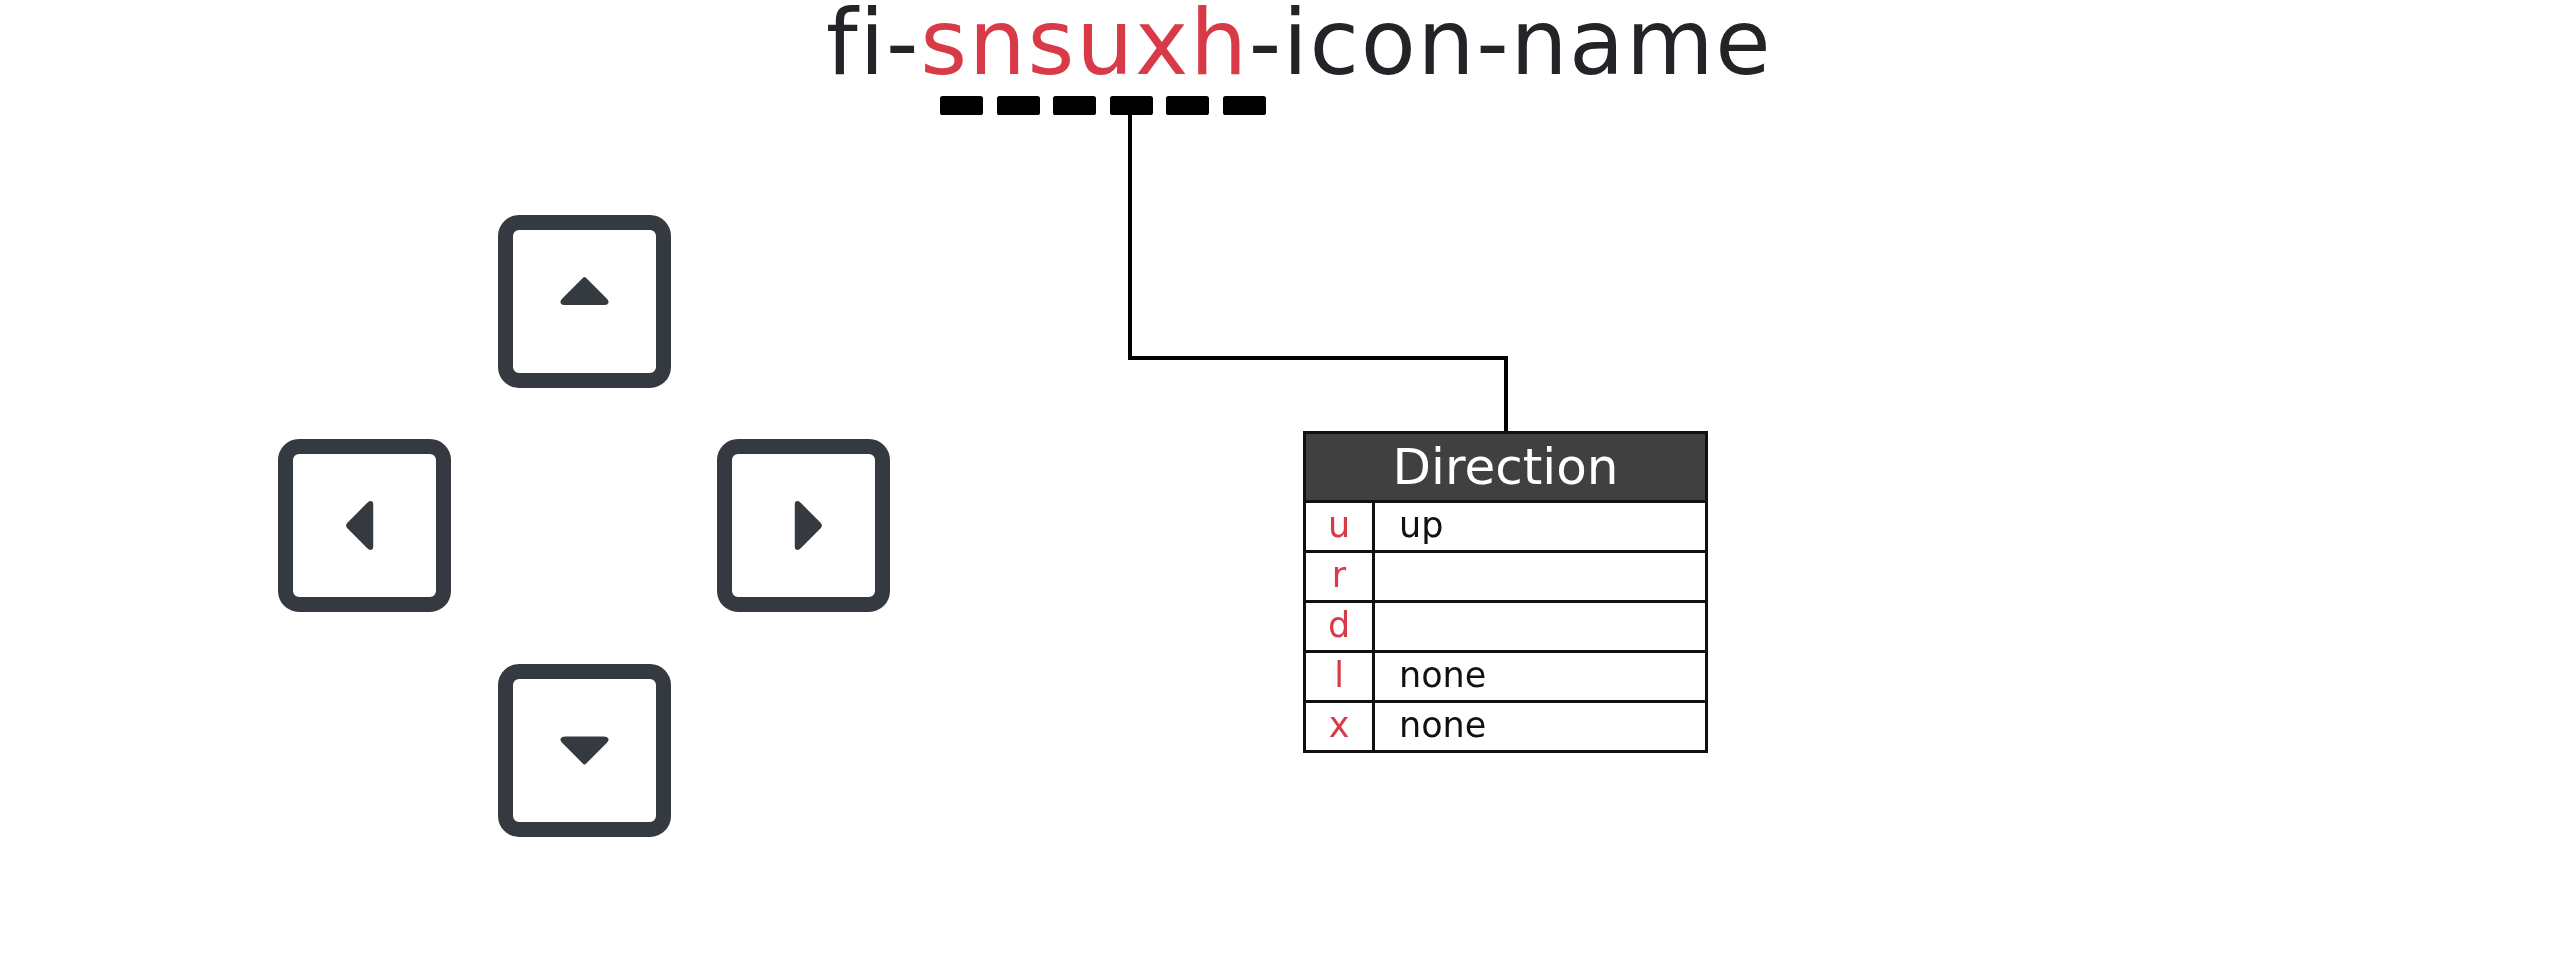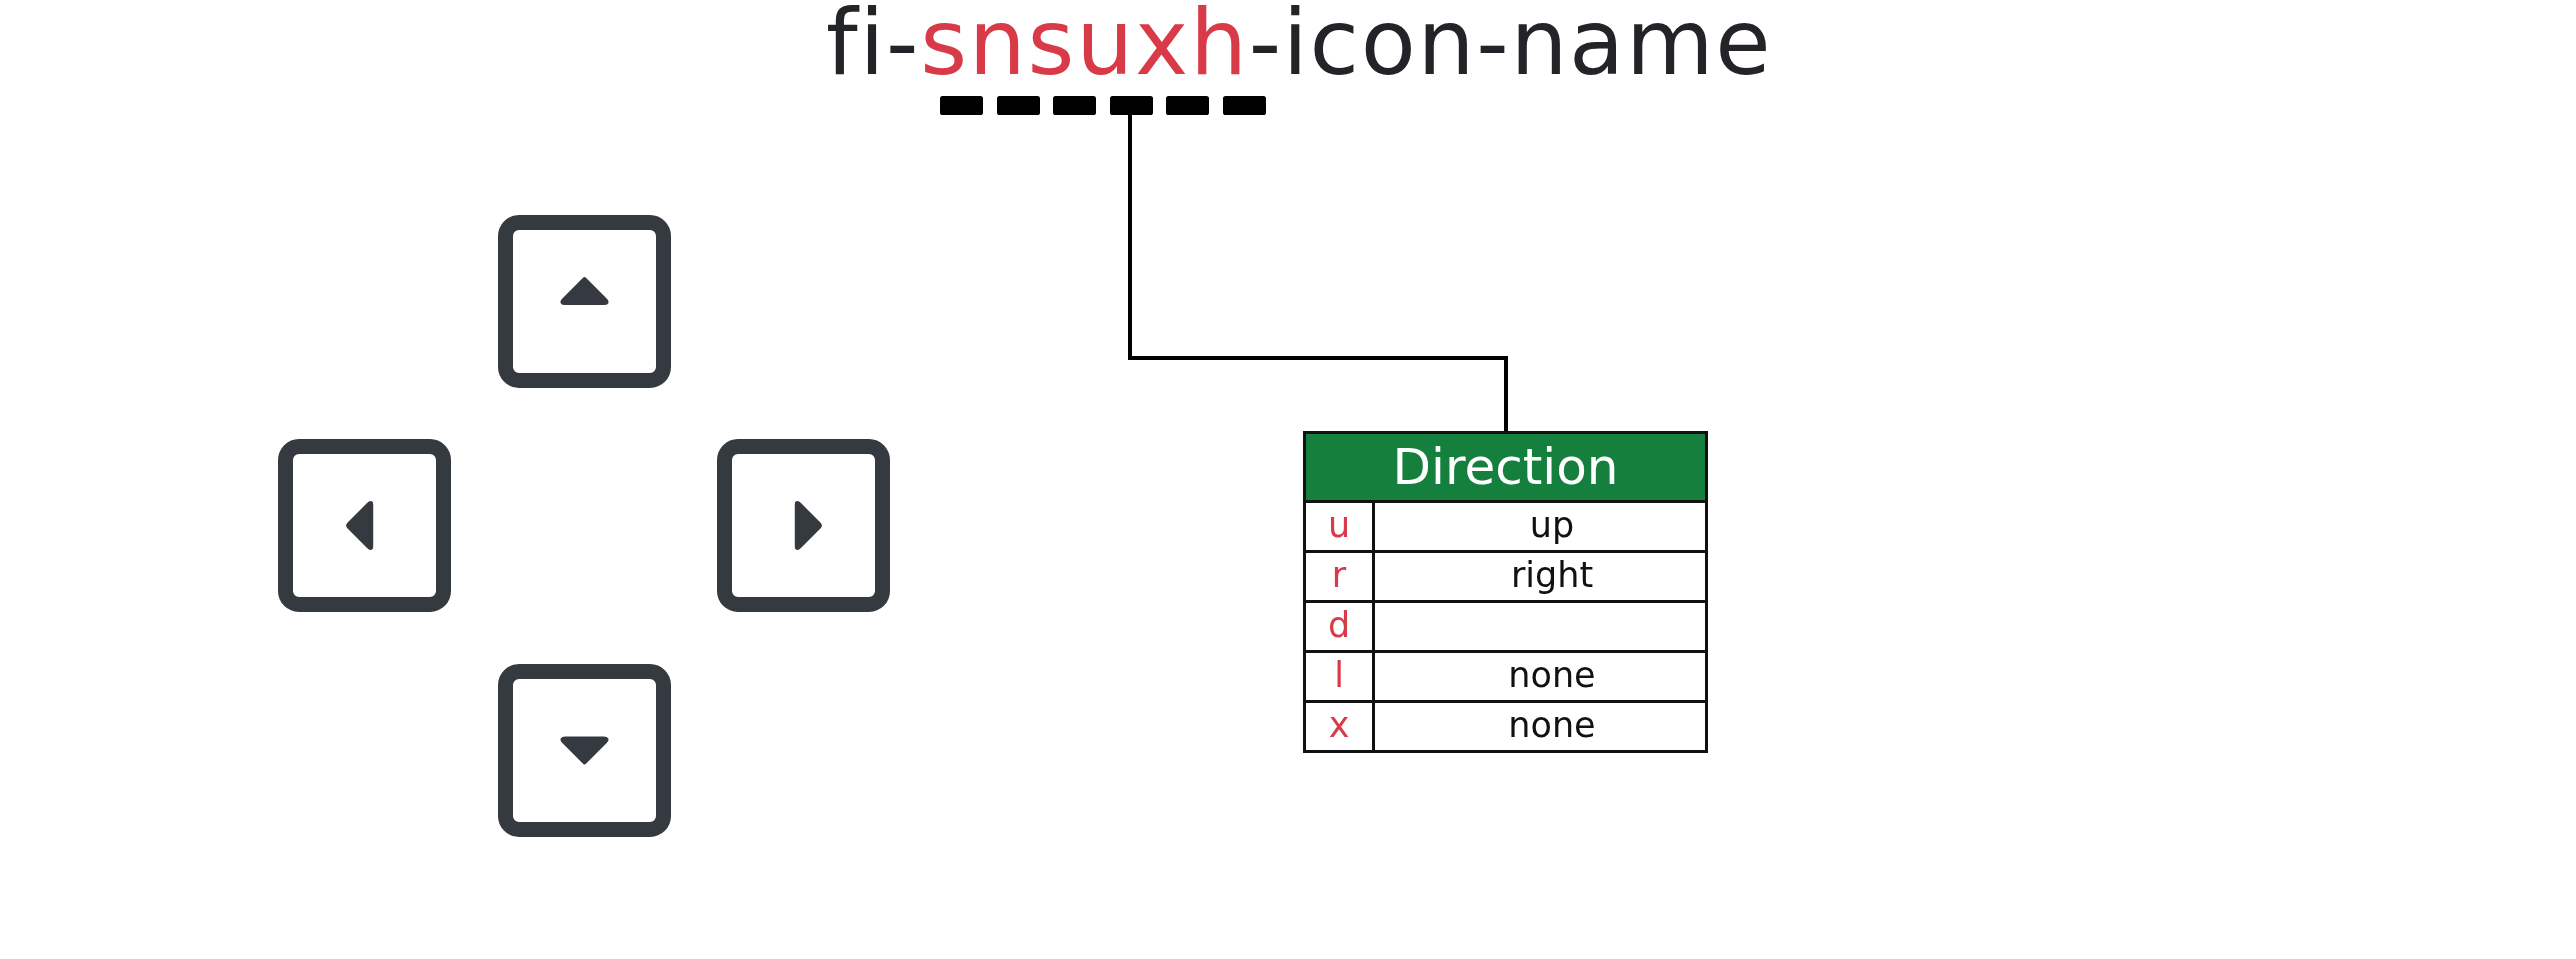--- a/index.html
+++ b/index.html
@@ -9,27 +9,27 @@
            line-height:96px; letter-spacing:1.7px; color:#222428; white-space:nowrap;
            font-family:"DejaVu Sans", sans-serif; }
   .title .code { color:#d93a48; }
   .dash { position:absolute; top:96px; width:43px; height:19px; background:#000; border-radius:2.6px; }
   .line { position:absolute; background:#000; }
   .keybox { position:absolute; width:143px; height:143px; border:15.7px solid #353a40;
             border-radius:21px; background:#fff; }
   .keybox svg { position:absolute; left:0; top:0; width:143px; height:143px; }
   .legend { position:absolute; left:1303px; top:431px; width:399px;
             border:3.5px solid #111; border-collapse:collapse; background:#fff; }
-  .legend-head { height:66px; background:#15803d; color:#fff; font-size:50px;
+  .legend-head { height:66px; background:#404040; color:#fff; font-size:50px;
                  line-height:66px; text-align:center; border-bottom:3.5px solid #111; }
   .legend-row { height:47px; display:flex; border-bottom:3.5px solid #111; }
   .legend-row:last-child { border-bottom:none; }
   .legend-code { width:66px; border-right:3.5px solid #111; color:#d93a48; font-size:35px;
                  line-height:45px; text-align:center; }
-  .legend-label { flex:1; padding-left:24px; color:#111; font-size:35px; line-height:45px;text-align:center; }
+  .legend-label { flex:1; padding-left:24px; color:#111; font-size:35px; line-height:45px; }
 </style>
 </head>
 <body>
 
 <div class="title">
   <span>fi-</span><span class="code">snsuxh</span><span>-icon-name</span>
 </div>
 
 <div class="dash" style="left:940px"></div>
 <div class="dash" style="left:997px"></div>
@@ -64,21 +64,20 @@
 </div>
 
 <div class="legend">
   <div class="legend-head">Direction</div>
   <div class="legend-row">
     <div class="legend-code">u</div>
     <div class="legend-label">up</div>
   </div>
   <div class="legend-row">
     <div class="legend-code">r</div>
-    <div class="legend-label">right</div>
   </div>
   <div class="legend-row">
     <div class="legend-code">d</div>
   </div>
   <div class="legend-row">
     <div class="legend-code">l</div>
     <div class="legend-label">none</div>
   </div>
   <div class="legend-row">
     <div class="legend-code">x</div>

